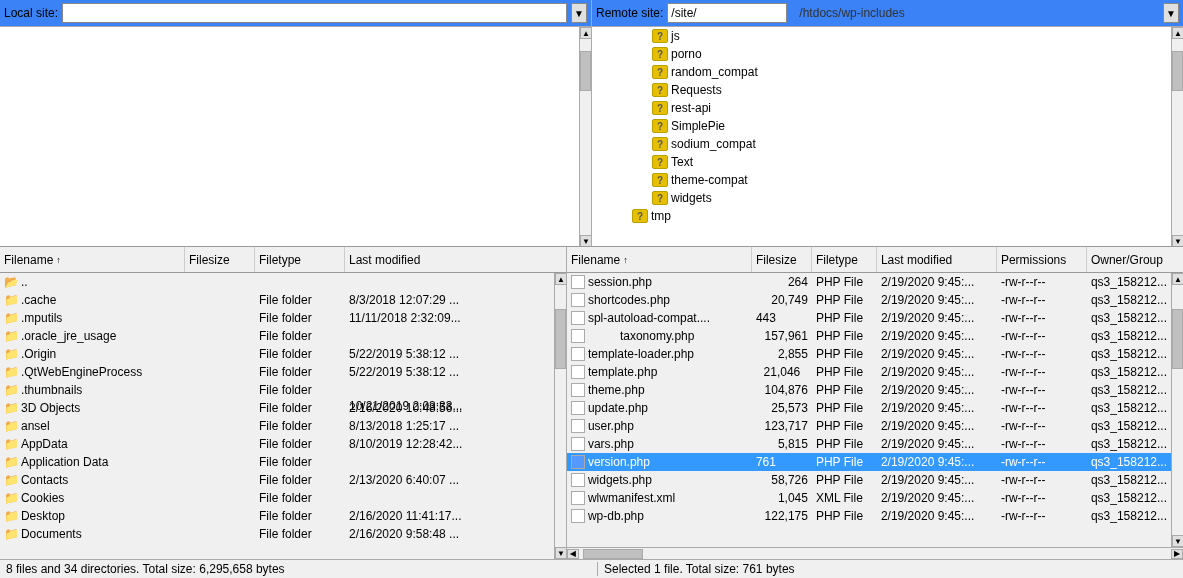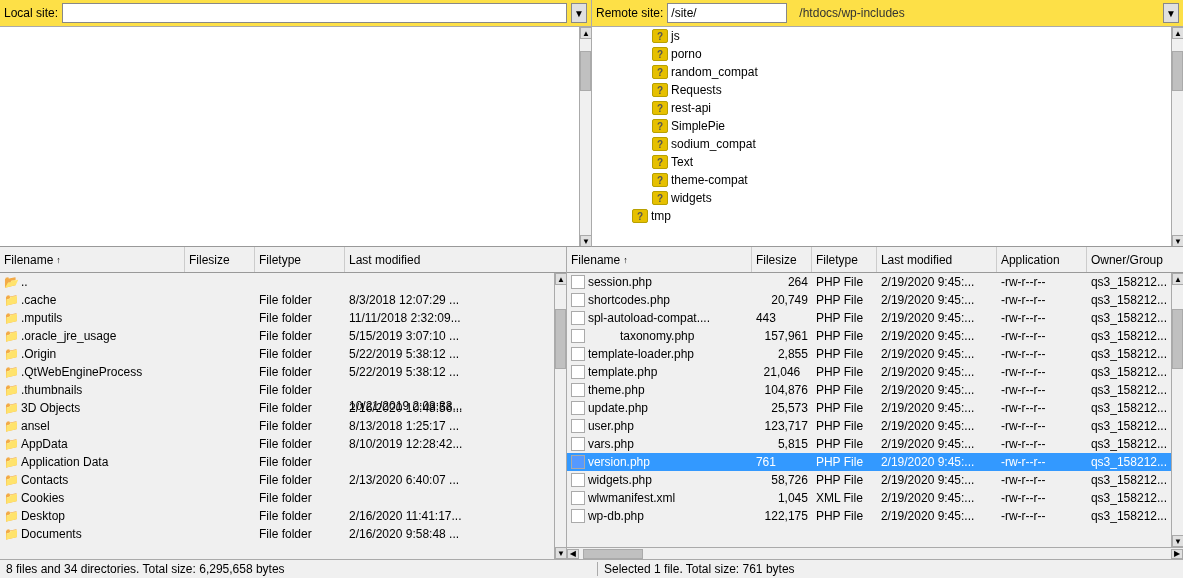--- a/index.html
+++ b/index.html
@@ -1,21 +1,21 @@
 <!DOCTYPE html>
 <html><head>
   <meta charset="utf-8">
   <style>
     * { box-sizing: border-box; margin: 0; padding: 0; }
     body { font-family: 'Segoe UI', Tahoma, Arial, sans-serif; font-size: 12px; background: #f0f0f0; color: #000; user-select: none; }
     
     .main-container { display: flex; flex-direction: column; height: 578px; width: 1183px; overflow: hidden; }
     
     
-    .site-bars { display: flex; background: #fde047; border-bottom: 1px solid #aaa; }
+    .site-bars { display: flex; background: #3b82f6; border-bottom: 1px solid #aaa; }
     .site-bar { display: flex; align-items: center; padding: 3px 4px; gap: 4px; }
     .local-site-bar { width: 592px; border-right: 1px solid #aaa; }
     .remote-site-bar { flex: 1; }
     .site-label { font-size: 12px; white-space: nowrap; }
     .site-path-input { flex: 1; height: 20px; border: 1px solid #888; padding: 1px 3px; font-size: 12px; background: white; }
     .site-dropdown-btn { width: 16px; height: 20px; border: 1px solid #888; background: #e0e0e0; cursor: pointer; display: flex; align-items: center; justify-content: center; font-size: 10px; }
     .remote-path-extra { font-size: 12px; color: #333; margin-left: 8px; }
     
     
     .col-headers { display: flex; align-items: center; background: #f0f0f0; border-bottom: 1px solid #999; height: 26px; flex-shrink: 0; }
@@ -215,21 +215,20 @@
                 <div class="cell" style="width: 90px;">File folder</div>
                 <div class="cell" style="flex: 1 1 0%;">11/11/2018 2:32:09...</div>
               </div>
               <div class="file-row">
                 <div class="cell" style="width: 185px; display: flex; align-items: center;">
                   <span><span style="font-size:12px; color:#e6c000; margin-right:2px;">📁</span></span>
                   <span>.oracle_jre_usage</span>
                 </div>
                 <div class="cell" style="width: 70px; text-align: right;"></div>
                 <div class="cell" style="width: 90px;">File folder</div>
-                <div class="cell" style="flex: 1 1 0%;">5/15/2019 3:07:10 ...</div>
               </div>
               <div class="file-row">
                 <div class="cell" style="width: 185px; display: flex; align-items: center;">
                   <span><span style="font-size:12px; color:#e6c000; margin-right:2px;">📁</span></span>
                   <span>.Origin</span>
                 </div>
                 <div class="cell" style="width: 70px; text-align: right;"></div>
                 <div class="cell" style="width: 90px;">File folder</div>
                 <div class="cell" style="flex: 1 1 0%;">5/22/2019 5:38:12 ...</div>
               </div>
@@ -343,21 +342,21 @@
           <div class="col-header" style="width:60px;">
             <span>Filesize</span>
           </div>
           <div class="col-header" style="width:65px;">
             <span>Filetype</span>
           </div>
           <div class="col-header" style="width:120px;">
             <span>Last modified</span>
           </div>
           <div class="col-header" style="width:90px;">
-            <span>Application</span>
+            <span>Permissions</span>
           </div>
           <div class="col-header" style="flex:1;">
             <span>Owner/Group</span>
           </div>
         </div>
 
         <div class="file-list-with-scroll">
           <div class="file-list-content" id="remote-file-rows">
           <div class="file-row">
                 <div class="cell" style="width: 185px; display: flex; align-items: center;">

